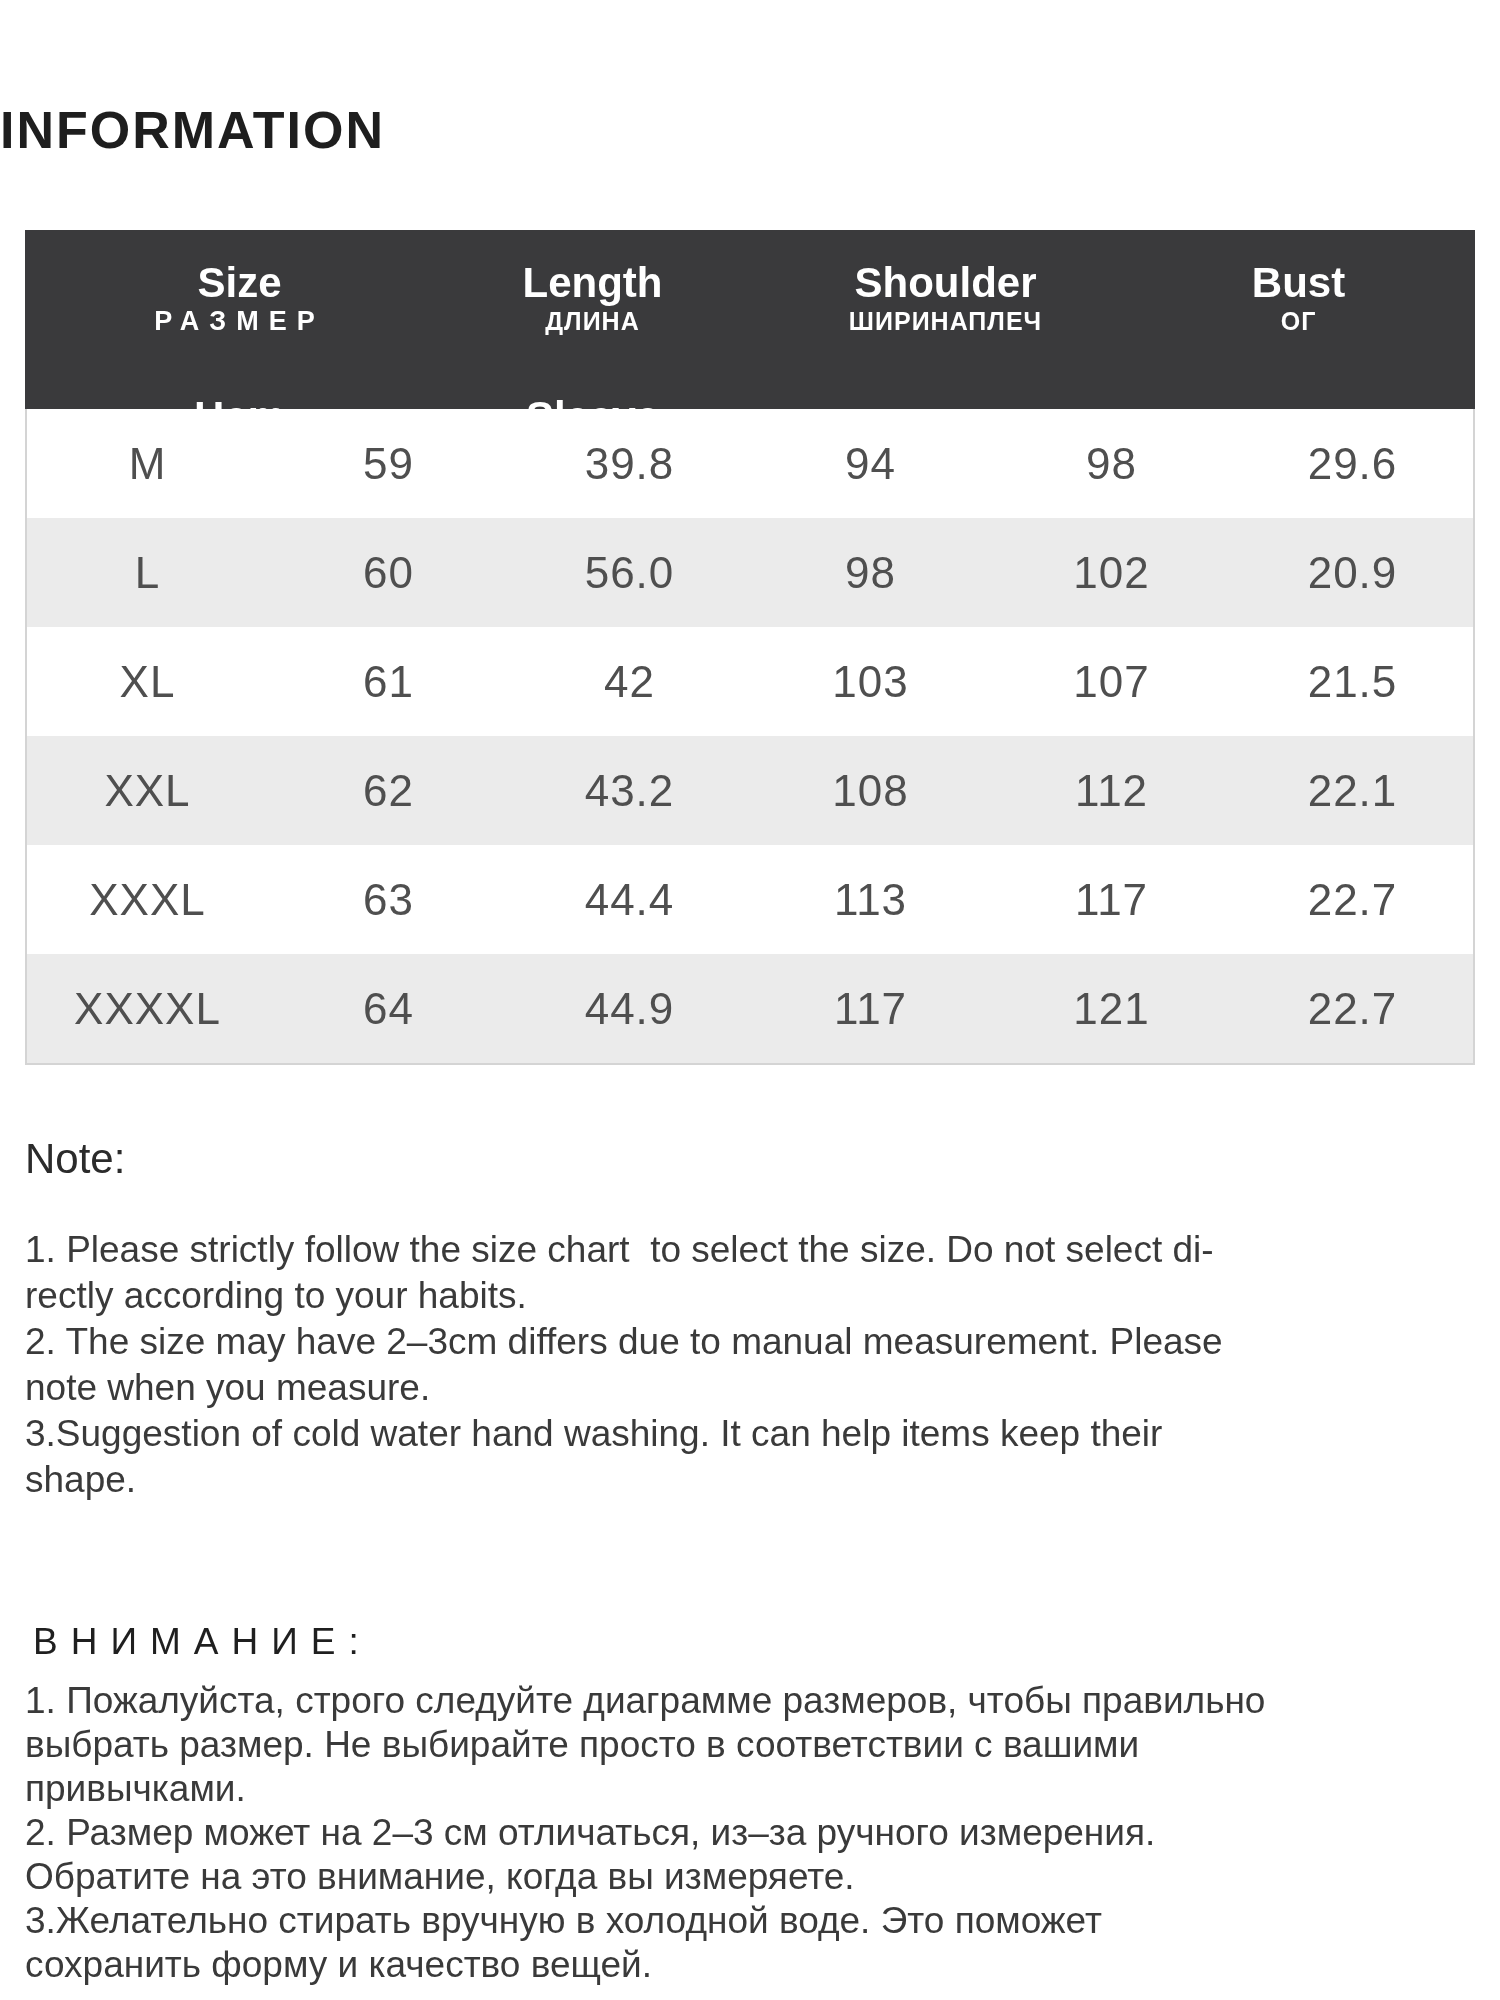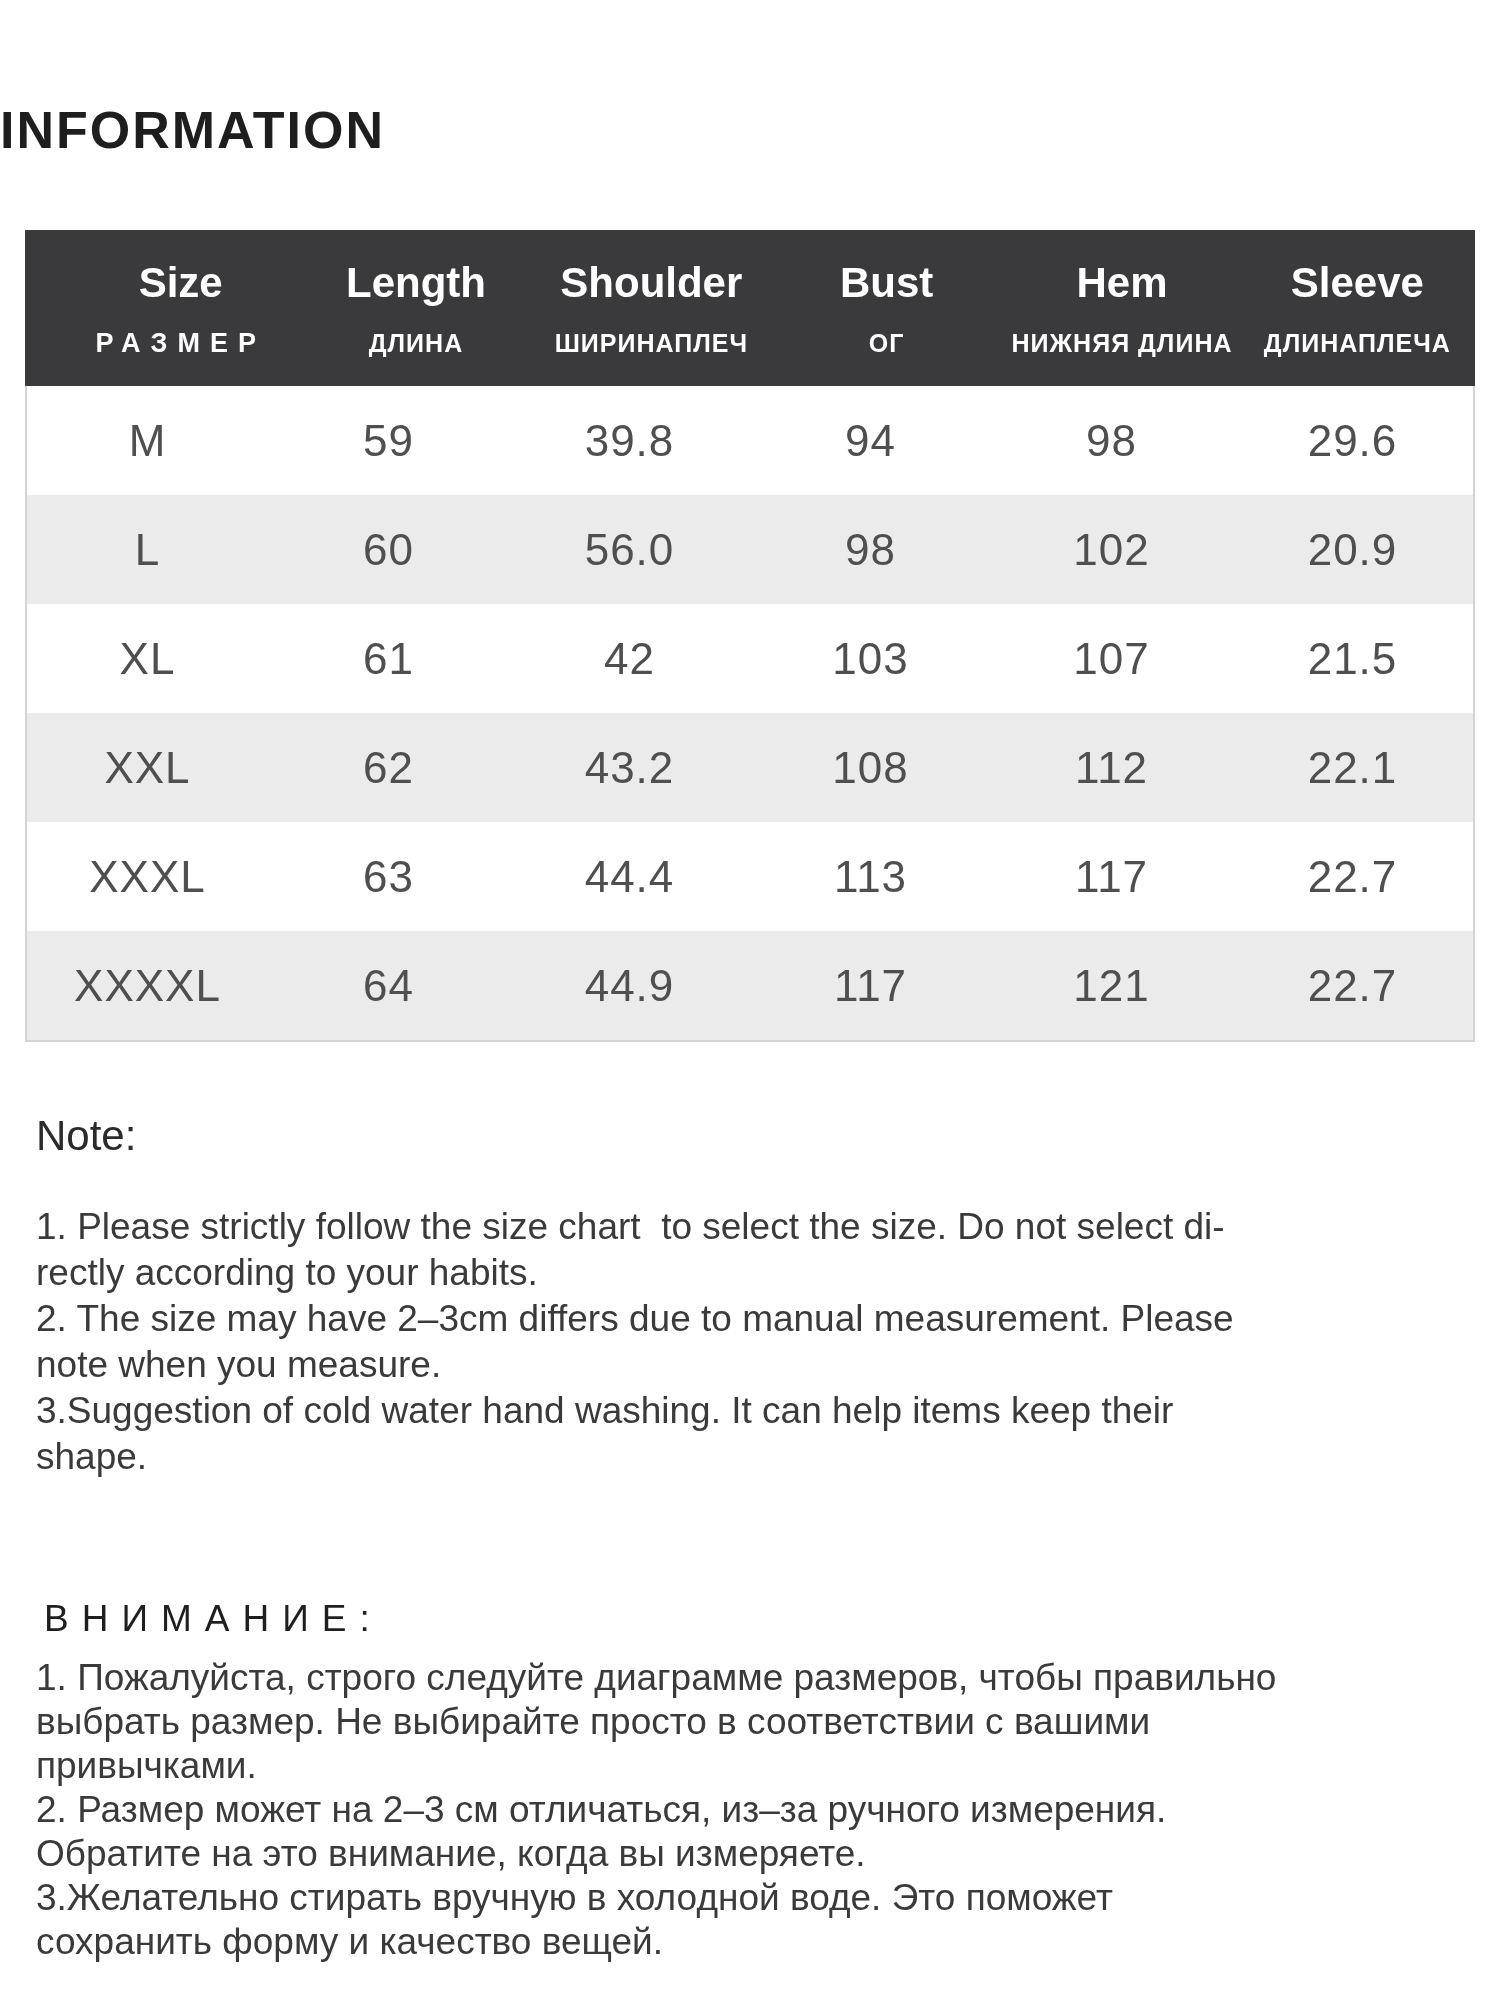--- a/index.html
+++ b/index.html
@@ -25,23 +25,23 @@
     letter-spacing:2px;
     color:var(--title-text);
     line-height:52px;
   }
   .size-table{
     margin:74px 25px 0 25px;
   }
   .thead{
     background:var(--header-bg);
     color:var(--header-text);
-    height:156px;
+    height:179px;
     display:grid;
-    grid-template-columns:repeat(6,1fr);
+    grid-template-columns:repeat(4,1fr);
     padding-left:38px;
   }
   .hcell{
     display:flex;
     flex-direction:column;
     justify-content:space-between;
     align-items:center;
     padding:30px 0 28px 0;
   }
   .hcell .en{
@@ -74,21 +74,21 @@
   .trow:nth-child(even){background:var(--stripe)}
   .tcell{
     display:flex;
     align-items:center;
     justify-content:center;
     font-size:44px;
     color:var(--table-text);
     letter-spacing:1px;
   }
   .notes{
-    padding:0 30px 0 36px;
+    padding:0 30px 0 25px;
   }
   .note-heading{
     margin-top:70px;
     font-size:42px;
     line-height:48px;
     color:#2b2b2b;
   }
   .note-body{
     margin-top:44px;
     font-size:37px;

